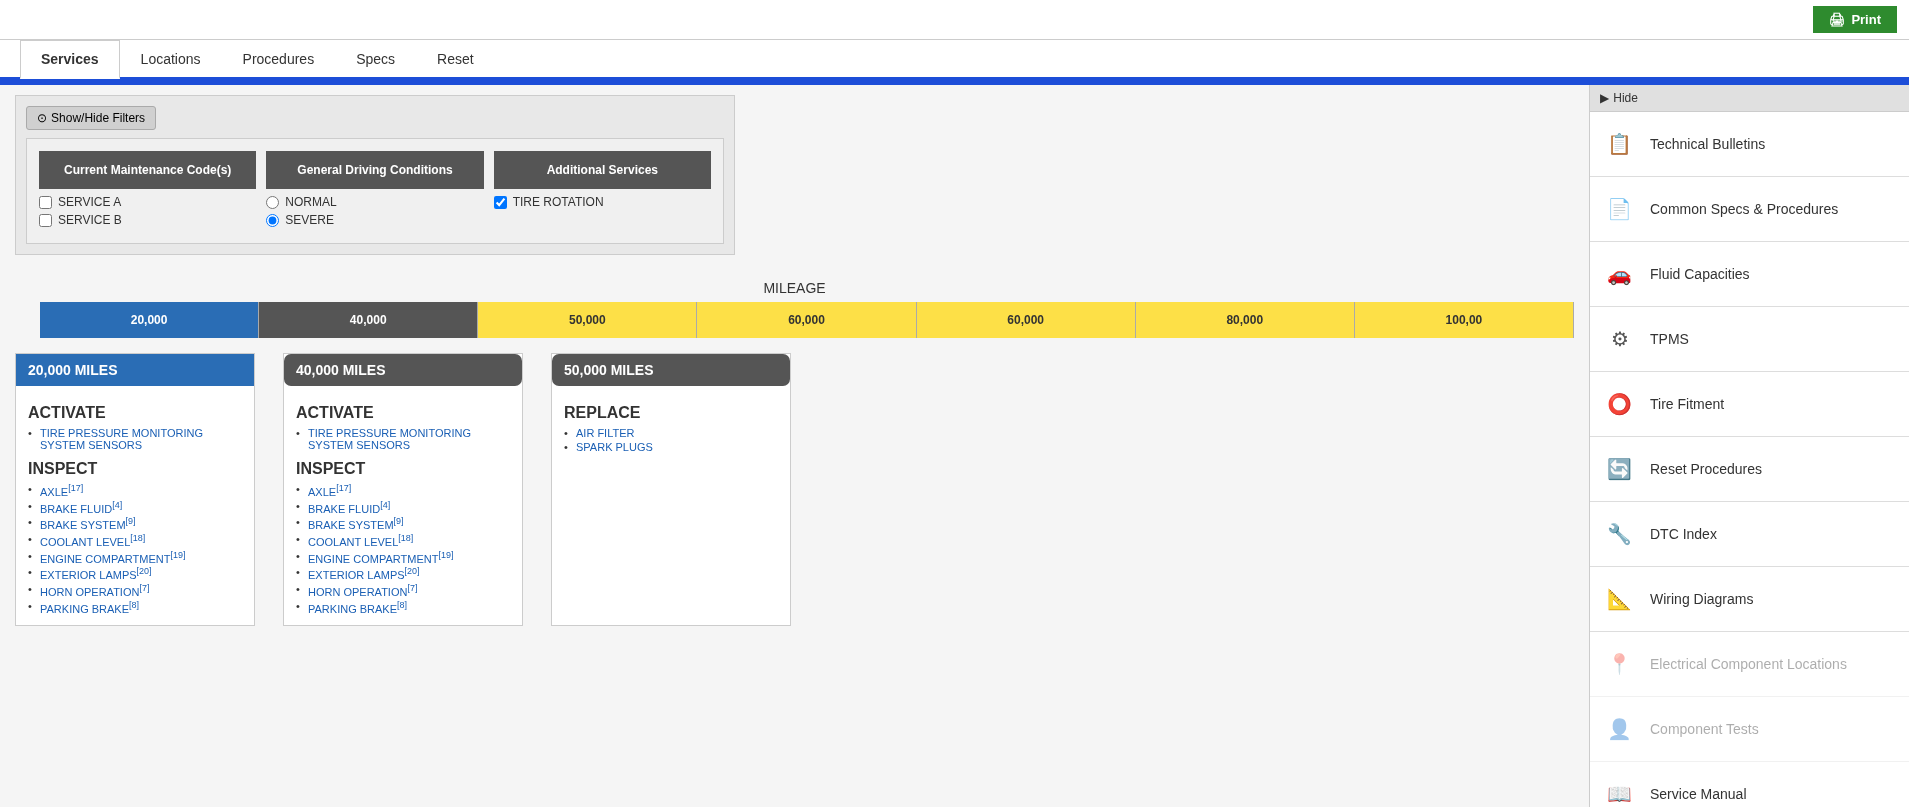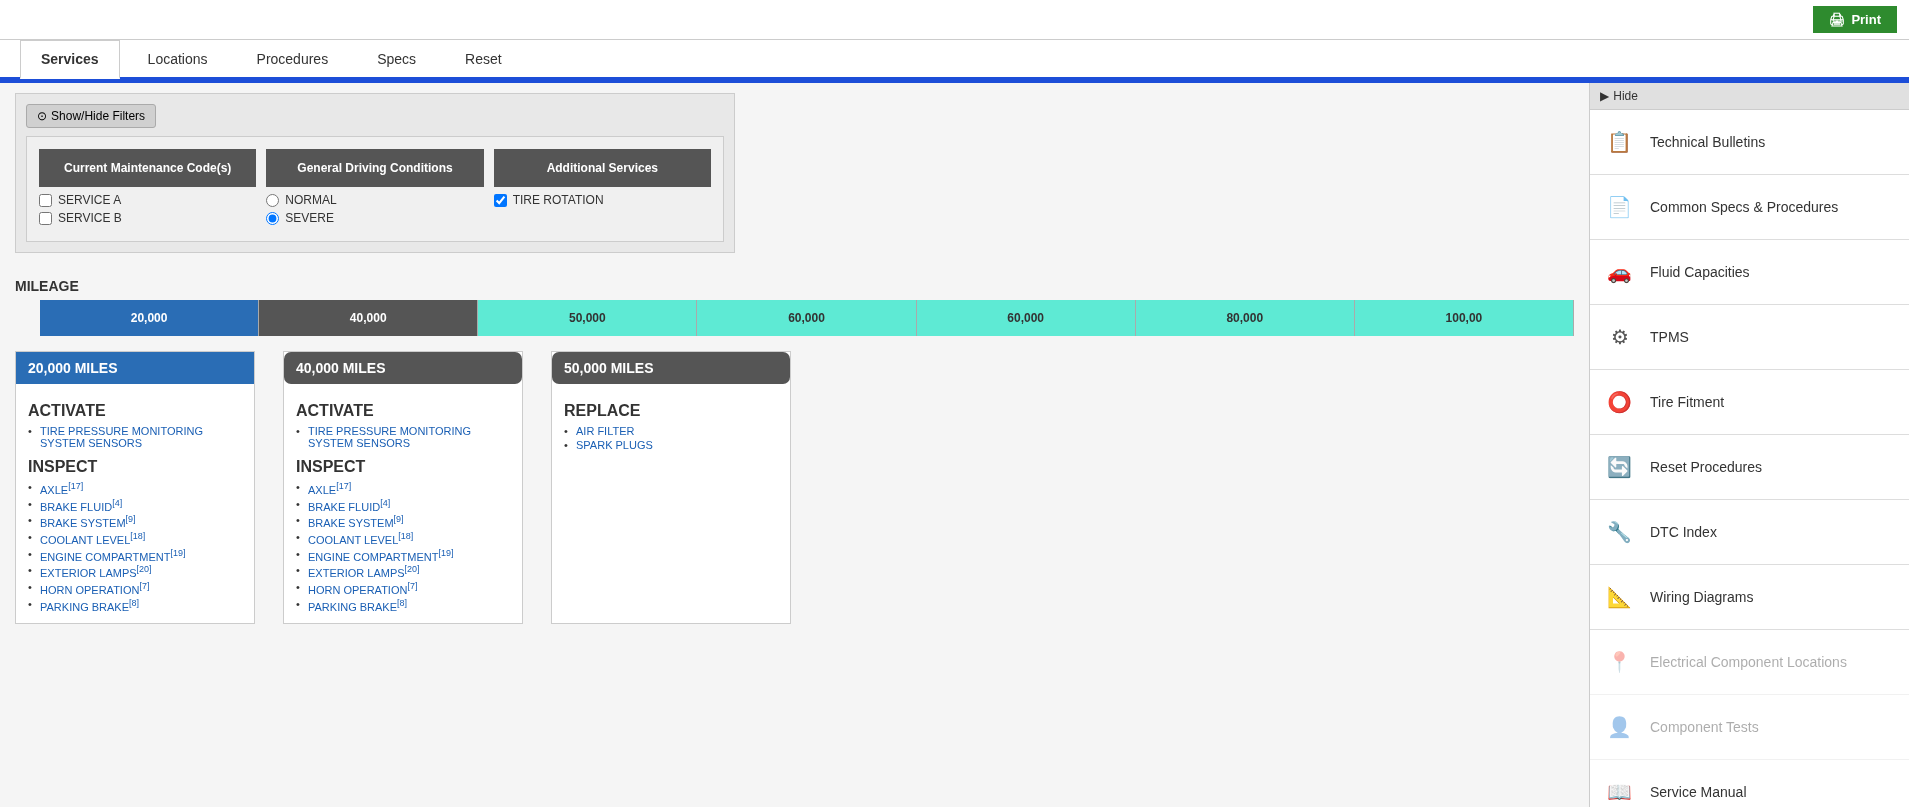--- a/index.html
+++ b/index.html
@@ -23,24 +23,24 @@
       display: flex;
       align-items: center;
       gap: 6px;
       font-size: 13px;
       font-weight: bold;
     }
 
     
     .nav-tabs {
       background: #fff;
-      border-bottom: 6px solid #1d4ed8;
+      border-bottom: 8px solid #1d4ed8;
       display: flex;
       padding: 0 20px;
-      gap: 7px;
+      gap: 0;
     }
     .nav-tab {
       padding: 10px 20px;
       cursor: pointer;
       border: 1px solid transparent;
       border-bottom: none;
       font-size: 14px;
       color: #333;
       background: transparent;
     }
@@ -110,29 +110,30 @@
       gap: 6px;
       font-size: 12px;
       margin-bottom: 4px;
     }
     .filter-option input[type="checkbox"],
     .filter-option input[type="radio"] { cursor: pointer; }
 
     
     .mileage-label {
       font-size: 14px;
-      font-weight: bold;
+      font-weight: normal;
       margin: 10px 0 6px 0;
       color: #333;
+      text-align: center;
     }
 
     
     .mileage-bar {
       display: flex;
-      background: #5eead4;
+      background: #fde047;
       height: 36px;
       margin-bottom: 15px;
       overflow: hidden;
       margin-left: 25px;
     }
     .mileage-tick {
       flex: 1;
       display: flex;
       align-items: center;
       justify-content: center;

